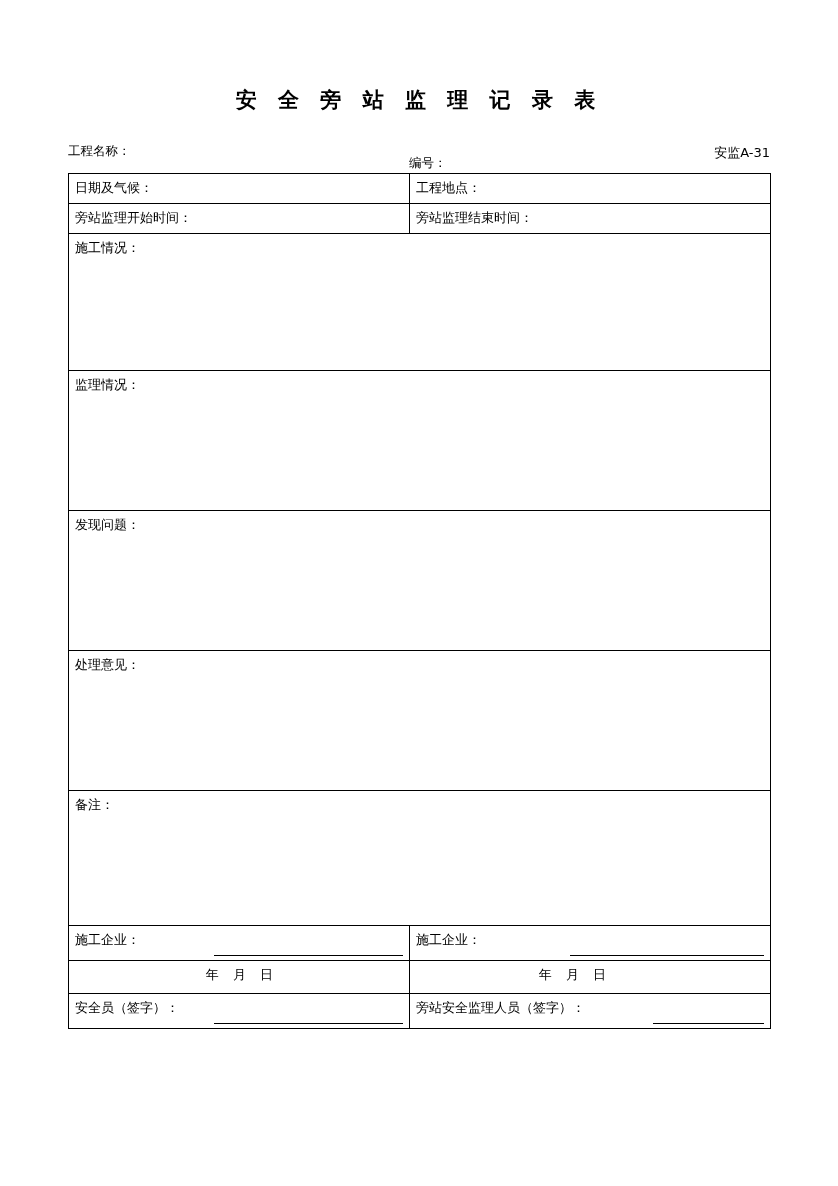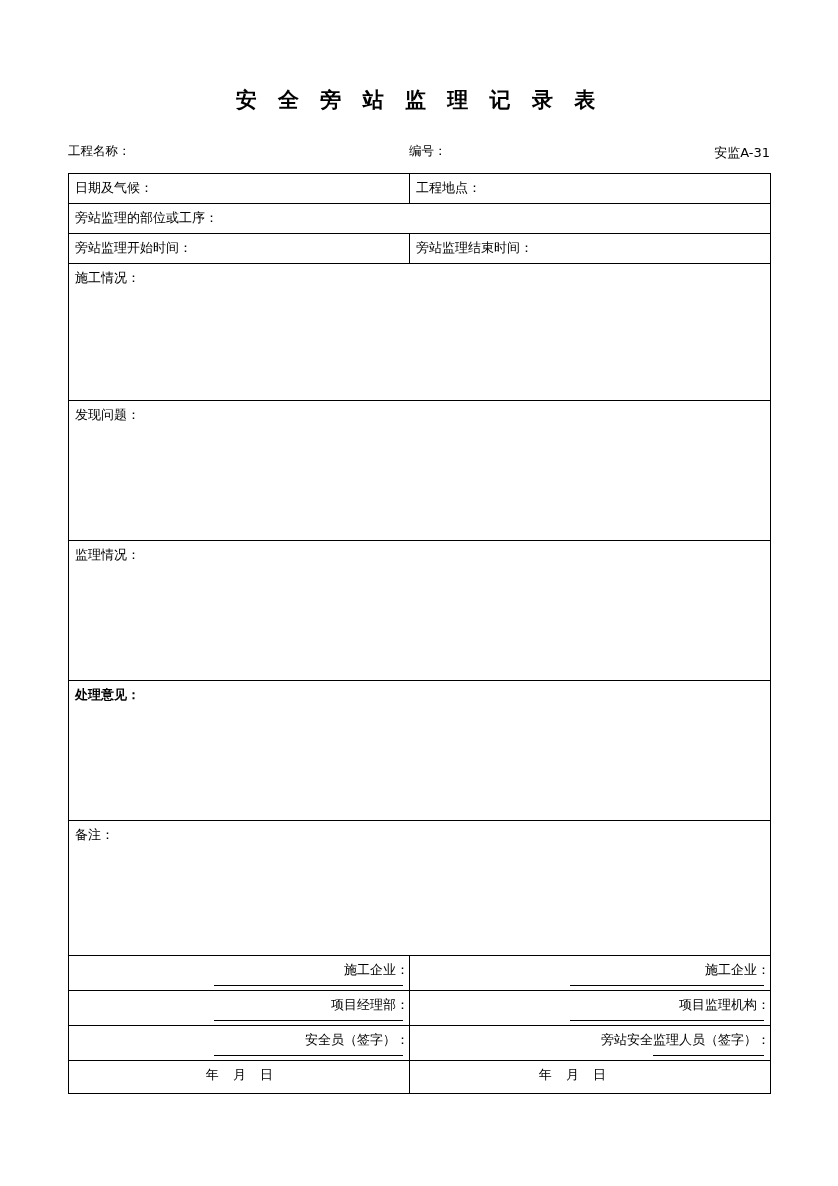--- a/index.html
+++ b/index.html
@@ -40,21 +40,21 @@
     height: 18px;
   }
   .header-row .hr-name {
     position: absolute;
     left: 0;
     top: 0;
   }
   .header-row .hr-code {
     position: absolute;
     left: 341px;
-    top: 0;
+    top: 12px;
   }
   .header-row .hr-form {
     position: absolute;
     right: 0;
     top: 1px;
     font-size: 13px;
   }
 
   table.form {
     position: absolute;
@@ -68,23 +68,23 @@
     border: 1px solid #000000;
     vertical-align: top;
     font-size: 13px;
     padding: 6px 0 0 6px;
     line-height: 1.2;
   }
   .h-small { height: 23px; }
   .h-block1 { height: 130px; margin-left: 39px; }
   .h-block2 { height: 133px; }
   .h-block3 { height: 133px; }
-  .h-block4 { height: 133px; font-weight: bold; }
+  .h-block4 { height: 133px; }
   .h-block5 { height: 128px; }
-  .h-sign { height: 28px; text-align: right; }
+  .h-sign { height: 28px; }
   .h-date { height: 26px; }
 
   .sign-cell {
     position: relative;
     padding: 6px 0 0 6px;
   }
   .sign-cell .lbl {
     display: inline-block;
   }
   .sign-line {
@@ -129,75 +129,62 @@
     <colgroup>
       <col style="width:341px">
       <col style="width:361px">
     </colgroup>
     <tbody>
       <tr>
         <td class="h-small">日期及气候：</td>
         <td class="h-small">工程地点：</td>
       </tr>
       <tr>
-        <td class="h-small" colspan="2">旁站监理的部位或工序：</td>
-      </tr>
-      <tr>
         <td class="h-small">旁站监理开始时间：</td>
         <td class="h-small">旁站监理结束时间：</td>
       </tr>
       <tr>
         <td class="h-block1" colspan="2">施工情况：</td>
       </tr>
       <tr>
-        <td class="h-block3" colspan="2">发现问题：</td>
+        <td class="h-block2" colspan="2">监理情况：</td>
       </tr>
       <tr>
-        <td class="h-block2" colspan="2">监理情况：</td>
+        <td class="h-block3" colspan="2">发现问题：</td>
       </tr>
       <tr>
         <td class="h-block4" colspan="2">处理意见：</td>
       </tr>
       <tr>
         <td class="h-block5" colspan="2">备注：</td>
       </tr>
       <tr>
         <td class="h-sign sign-cell s1">
           <span class="lbl">施工企业：</span>
           <span class="sign-line"></span>
         </td>
         <td class="h-sign sign-cell s4">
           <span class="lbl">施工企业：</span>
           <span class="sign-line"></span>
         </td>
       </tr>
       <tr>
-        <td class="h-sign sign-cell s2">
-          <span class="lbl">项目经理部：</span>
-          <span class="sign-line"></span>
+        <td class="h-date date-cell">
+          <span class="date-inner">年   月   日</span>
         </td>
-        <td class="h-sign sign-cell s5">
-          <span class="lbl">项目监理机构：</span>
-          <span class="sign-line"></span>
+        <td class="h-date date-cell right-pad">
+          <span class="date-inner">年   月   日</span>
         </td>
       </tr>
       <tr>
         <td class="h-sign sign-cell s3">
           <span class="lbl">安全员（签字）：</span>
           <span class="sign-line"></span>
         </td>
         <td class="h-sign sign-cell s6">
           <span class="lbl">旁站安全监理人员（签字）：</span>
           <span class="sign-line"></span>
         </td>
       </tr>
-      <tr>
-        <td class="h-date date-cell">
-          <span class="date-inner">年   月   日</span>
-        </td>
-        <td class="h-date date-cell right-pad">
-          <span class="date-inner">年   月   日</span>
-        </td>
-      </tr>
     </tbody>
   </table>
 
 </div>
 
 </body></html>

